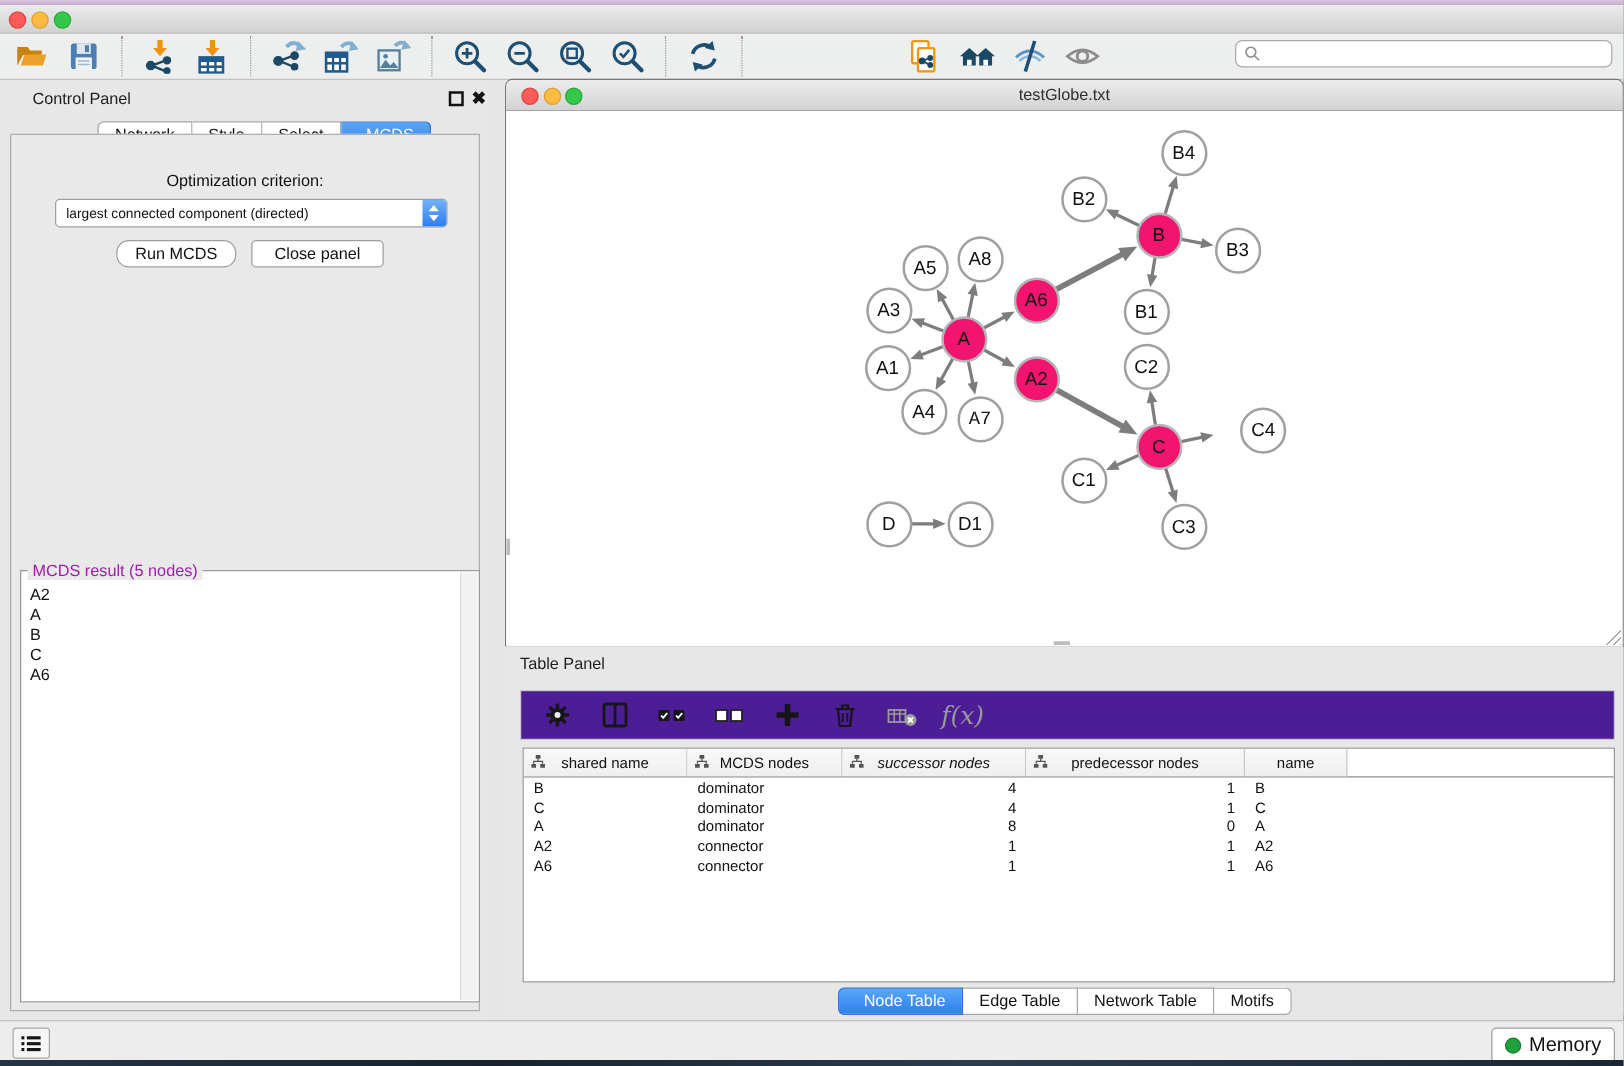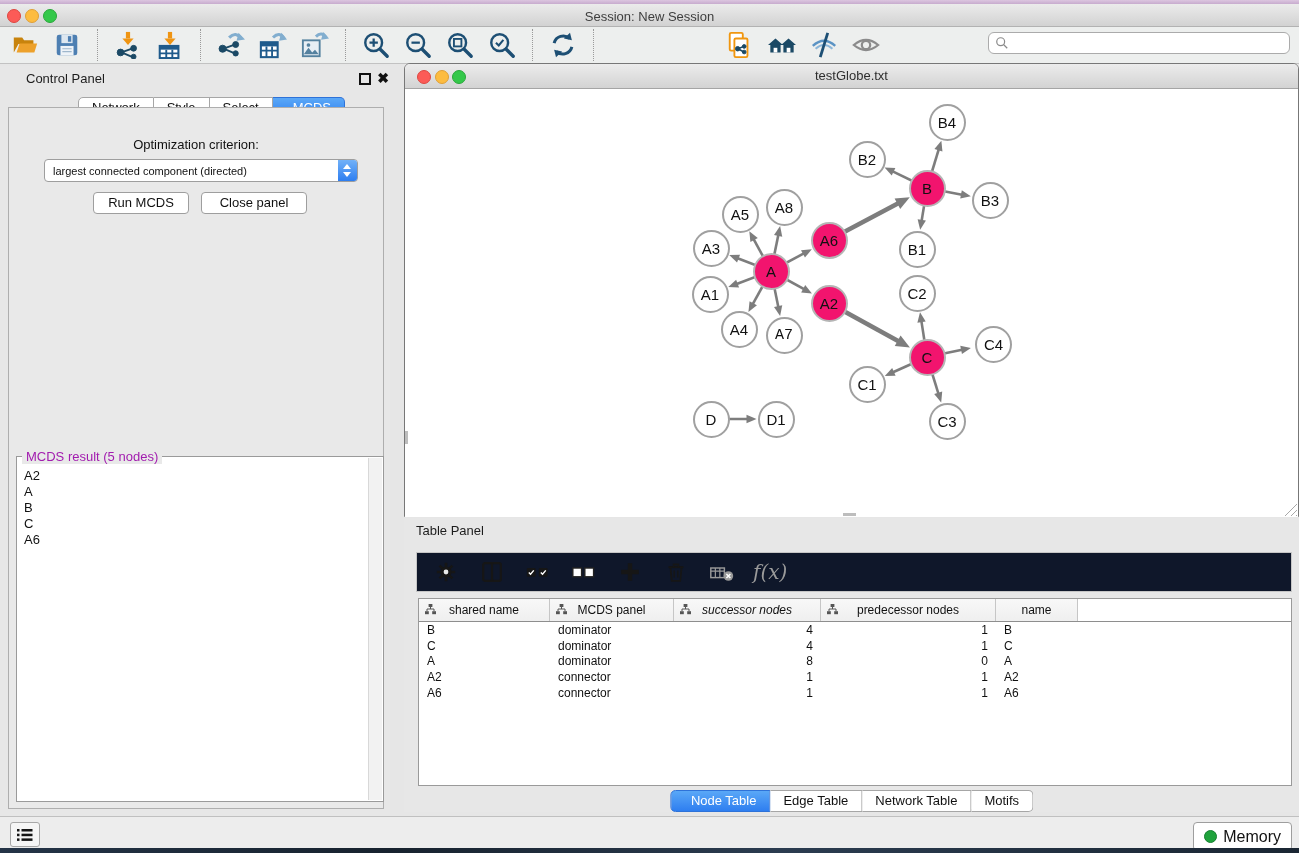--- a/index.html
+++ b/index.html
@@ -80,21 +80,21 @@
     border:2.5px solid #a0a0a0;box-sizing:border-box;display:flex;align-items:center;
     justify-content:center;font-size:15px;color:#111;}
   .node.selected{background:#f2146e;border-color:#b5b5b5;}
   .grip{position:absolute;right:1px;bottom:1px;width:14px;height:14px;
     background:repeating-linear-gradient(135deg,transparent 0 3px,#a8a8a8 3px 4px);
     clip-path:polygon(100% 0,100% 100%,0 100%);}
   .mark-left{position:absolute;left:0;top:342px;width:3px;height:13px;background:#bdbdbd;}
   .mark-bottom{position:absolute;left:438px;bottom:1px;width:13px;height:3px;background:#bdbdbd;}
   
   .table-panel{position:absolute;left:404px;top:518px;width:895px;height:294px;background:#e7e7e7;}
-  .tp-toolbar{position:absolute;left:12px;top:34px;width:876px;height:40px;background:#0f172a;
+  .tp-toolbar{position:absolute;left:12px;top:34px;width:876px;height:40px;background:#4c1d95;
     border:1px solid #c6c6c6;box-sizing:border-box;display:flex;align-items:center;
     gap:16px;padding-left:14px;}
   .tpi{display:inline-flex;width:30px;height:30px;align-items:center;justify-content:center;}
   .fx{font-family:"DejaVu Serif",serif;font-style:italic;font-size:20px;color:#9a9a9a;}
   .ntable{position:absolute;left:14px;top:80px;width:874px;height:188px;background:#fff;
     border:1px solid #9a9a9a;box-sizing:border-box;overflow:hidden;}
   .nt-header{display:flex;height:22px;border-bottom:1px solid #8e8e8e;}
   .th{box-sizing:border-box;background:linear-gradient(#f8f8f8,#efefef);
     border-right:1px solid #c6c6c6;display:flex;align-items:center;justify-content:center;
     gap:5px;font-size:12px;color:#111;position:relative;}
@@ -119,21 +119,20 @@
 <body>
 
 <div id="screen">
 
   <div class="top-strip"></div>
 
   <div class="titlebar">
     <span class="tl red"></span>
     <span class="tl yel"></span>
     <span class="tl grn"></span>
-    <div class="title-text">Session: New Session</div>
   </div>
 
   <div class="toolbar">
     <span class="tbi">
       <svg width="28" height="28" viewBox="0 0 30 30">
           <path d="M3 23V7h9l2 3h10v4H8z" fill="#c8830c"></path>
           <path d="M6 23l3.2-9.5H28L25 23z" fill="#eda12b"></path>
         </svg>
     </span>
     <span class="tbi">
@@ -296,21 +295,21 @@
       </div>
     <div class="cp-body">
       <div class="opt-label">Optimization criterion:</div>
       <div class="dropdown">
         <span class="dd-text">largest connected component (directed)</span>
         <span class="dd-stepper">
             <span class="up"></span>
             <span class="dn"></span>
           </span>
       </div>
-      <div class="cp-btn" style="left:84px;width:96px;">Run MCDS</div>
+      <div class="cp-btn" style="left:84px;width:96px;border-radius:10px;">Run MCDS</div>
       <div class="cp-btn" style="left:192px;width:106px;">Close panel</div>
       <div class="groupbox">
         <span class="group-legend">MCDS result (5 nodes)</span>
         <div class="mcds-list" id="mcds-list">
             <div class="mcds-item">A2</div>
             <div class="mcds-item">A</div>
             <div class="mcds-item">B</div>
             <div class="mcds-item">C</div>
             <div class="mcds-item">A6</div>
           </div>
@@ -381,21 +380,21 @@
         <div class="node" style="left: 360.5px; top: 99.5px;">A8</div>
         <div class="node selected" style="left: 503.5px; top: 80.5px;">B</div>
         <div class="node" style="left: 493.5px; top: 141.5px;">B1</div>
         <div class="node" style="left: 443.5px; top: 51.5px;">B2</div>
         <div class="node" style="left: 566.5px; top: 92.5px;">B3</div>
         <div class="node" style="left: 523.5px; top: 14.5px;">B4</div>
         <div class="node selected" style="left: 503.5px; top: 249.5px;">C</div>
         <div class="node" style="left: 443.5px; top: 276.5px;">C1</div>
         <div class="node" style="left: 493.5px; top: 185.5px;">C2</div>
         <div class="node" style="left: 523.5px; top: 313.5px;">C3</div>
-        <div class="node" style="left: 570px; top: 236.5px;">C4</div>
+        <div class="node" style="left: 587px; top: 236.5px;">C4</div>
         <div class="node" style="left: 287.5px; top: 311.5px;">D</div>
         <div class="node" style="left: 352.5px; top: 311.5px;">D1</div>
       </div>
   </div>
 
   <div class="table-panel">
     <div class="panel-title" style="left:12px;">Table Panel</div>
 
     <div class="tp-toolbar">
       <span class="tpi">
@@ -462,21 +461,21 @@
           </div>
           <div class="th" style="width: 124px;">
             <span class="hicon">
               <svg width="11" height="11" viewBox="0 0 11 11">
                 <path d="M5.5 3v2M2 7V5h7v2" stroke="#555" fill="none" stroke-width="1"></path>
                 <rect x="3.6" y="0" width="3.8" height="3" fill="#555"></rect>
                 <rect x="0" y="7.2" width="3.8" height="3" fill="#555"></rect>
                 <rect x="7.2" y="7.2" width="3.8" height="3" fill="#555"></rect>
               </svg>
             </span>
-            <span>MCDS panel</span>
+            <span>MCDS nodes</span>
           </div>
           <div class="th" style="width: 147px; font-style: italic;">
             <span class="hicon">
               <svg width="11" height="11" viewBox="0 0 11 11">
                 <path d="M5.5 3v2M2 7V5h7v2" stroke="#555" fill="none" stroke-width="1"></path>
                 <rect x="3.6" y="0" width="3.8" height="3" fill="#555"></rect>
                 <rect x="0" y="7.2" width="3.8" height="3" fill="#555"></rect>
                 <rect x="7.2" y="7.2" width="3.8" height="3" fill="#555"></rect>
               </svg>
             </span>

